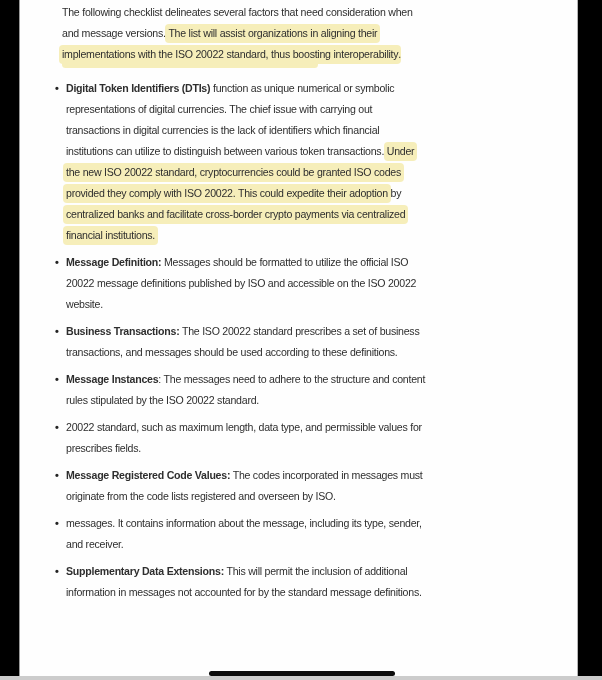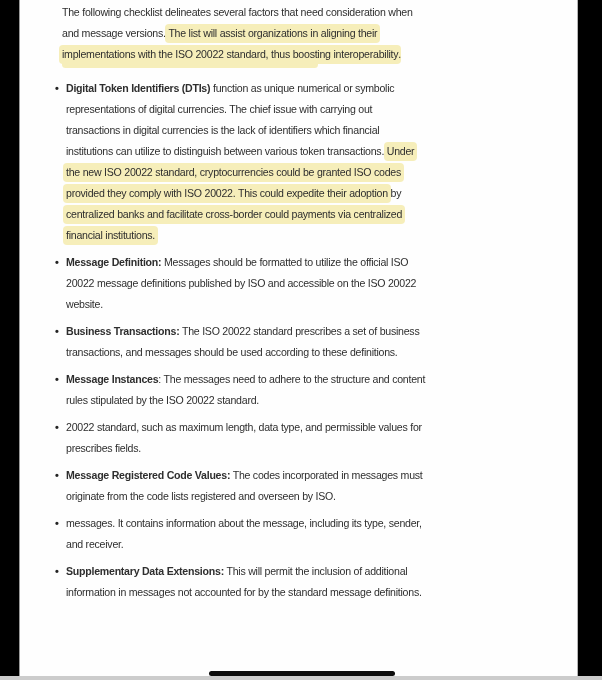--- a/index.html
+++ b/index.html
@@ -99,21 +99,21 @@
     <div class="underswipe"></div>
     <ul class="checklist" id="bullet-list">
         <li>
           <span class="bullet">•</span>
           <div class="line"><span class="b">Digital Token Identifiers (DTIs)</span><span> function as unique numerical or symbolic</span></div>
           <div class="line"><span>representations of digital currencies. The chief issue with carrying out</span></div>
           <div class="line"><span>transactions in digital currencies is the lack of identifiers which financial</span></div>
           <div class="line"><span>institutions can utilize to distinguish between various token transactions. </span><span class="hl">Under</span></div>
           <div class="line"><span class="hl">the new ISO 20022 standard, cryptocurrencies could be granted ISO codes</span></div>
           <div class="line"><span class="hl">provided they comply with ISO 20022. This could expedite their adoption</span><span> by</span></div>
-          <div class="line"><span class="hl">centralized banks and facilitate cross-border could payments via centralized</span></div>
+          <div class="line"><span class="hl">centralized banks and facilitate cross-border crypto payments via centralized</span></div>
           <div class="line"><span class="hl">financial institutions.</span></div>
         </li>
         <li>
           <span class="bullet">•</span>
           <div class="line"><span class="b">Message Definition:</span><span> Messages should be formatted to utilize the official ISO</span></div>
           <div class="line"><span>20022 message definitions published by ISO and accessible on the ISO 20022</span></div>
           <div class="line"><span>website.</span></div>
         </li>
         <li>
           <span class="bullet">•</span>

